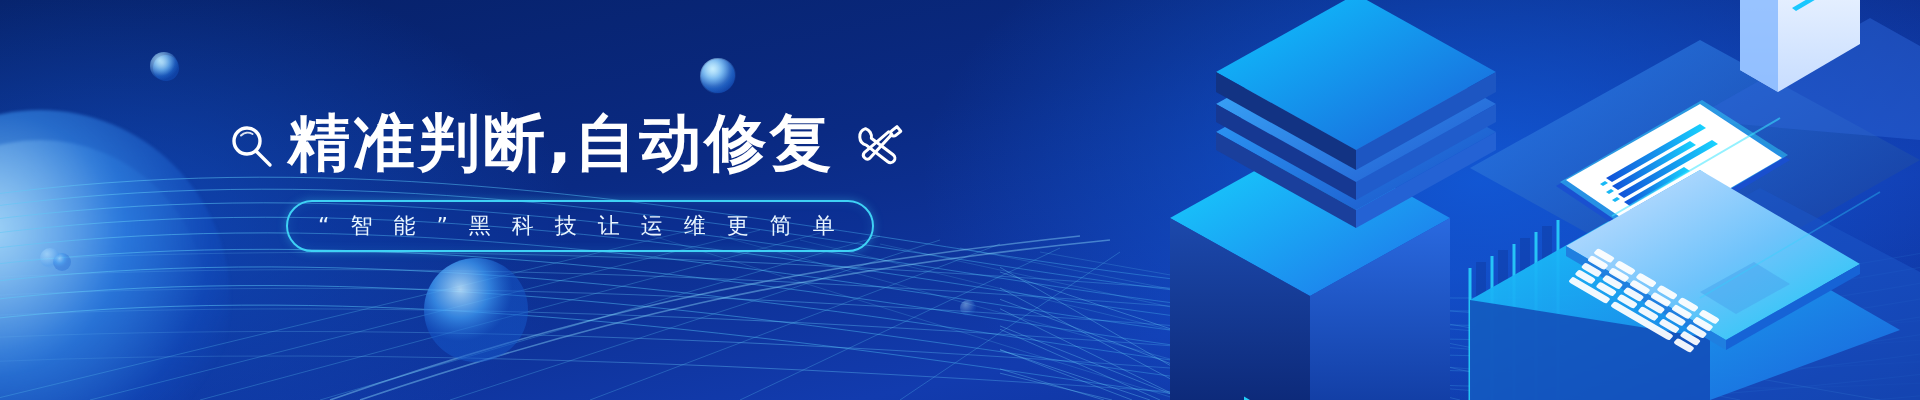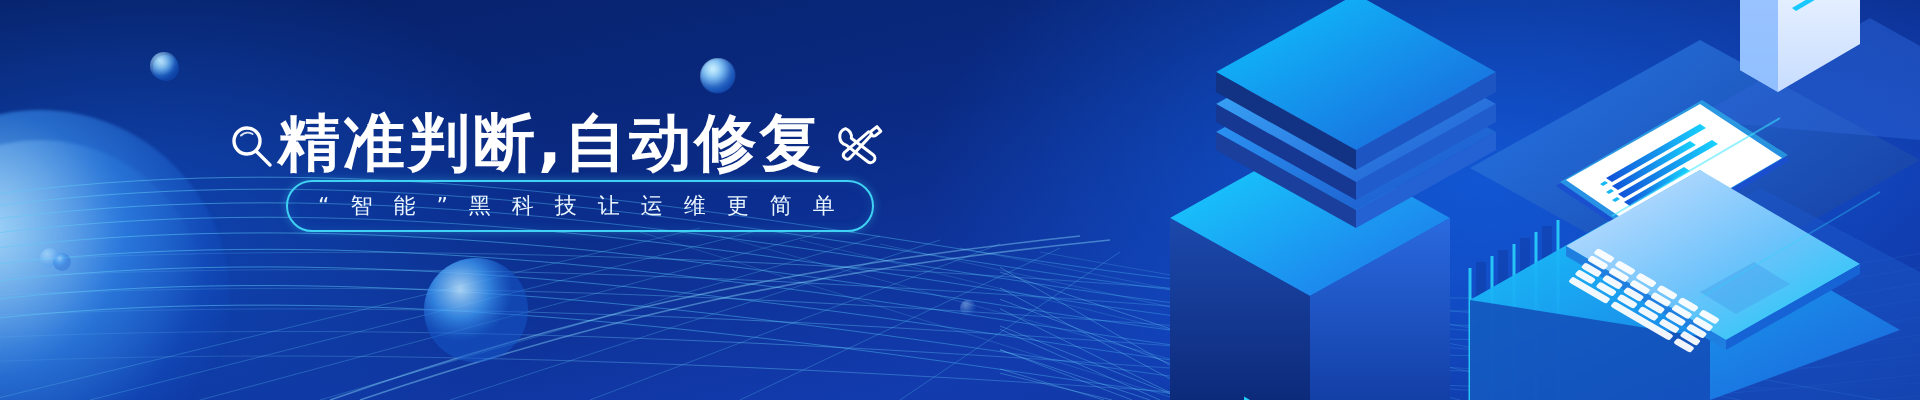--- a/index.html
+++ b/index.html
@@ -27,32 +27,32 @@
   }
   .glow-sphere-left::after{
     content:"";position:absolute;left:6%;top:8%;width:88%;height:88%;border-radius:50%;
     background:radial-gradient(circle at 30% 26%, rgba(195,235,255,.55), rgba(60,160,250,.18) 45%, rgba(30,90,200,0) 70%);
   }
 
   .bokeh{position:absolute;border-radius:50%;pointer-events:none;}
 
   
   .headline-block{position:absolute;left:228px;top:104px;width:840px;}
-  .headline-row{display:flex;align-items:center;gap:4px;height:78px;}
+  .headline-row{display:flex;align-items:center;gap:14px;height:78px;}
   .mag-icon{width:46px;height:46px;flex:0 0 46px;margin-top:6px;}
   .headline-text{
     font-size:62px;line-height:1;font-weight:700;color:#ffffff;
     letter-spacing:3px;white-space:nowrap;
     font-family:"DejaVu Sans","Liberation Sans",sans-serif;
   }
   .wrench-icon{width:54px;height:54px;flex:0 0 54px;margin-left:6px;margin-top:4px;}
 
   
   .subtitle-pill{
-    position:absolute;left:286px;top:180px;
+    position:absolute;left:286px;top:200px;
     height:48px;padding:0 30px;
     display:flex;align-items:center;justify-content:flex-end;
     border:2px solid #3fd2f5;border-radius:26px;
     box-shadow:0 0 10px rgba(63,210,245,.35), inset 0 0 12px rgba(63,210,245,.12);
     background:rgba(12,52,160,.18);
   }
   .subtitle-text{
     font-size:22px;color:#eaf6ff;letter-spacing:7px;white-space:nowrap;
     font-family:"DejaVu Sans","Liberation Sans",sans-serif;
   }

